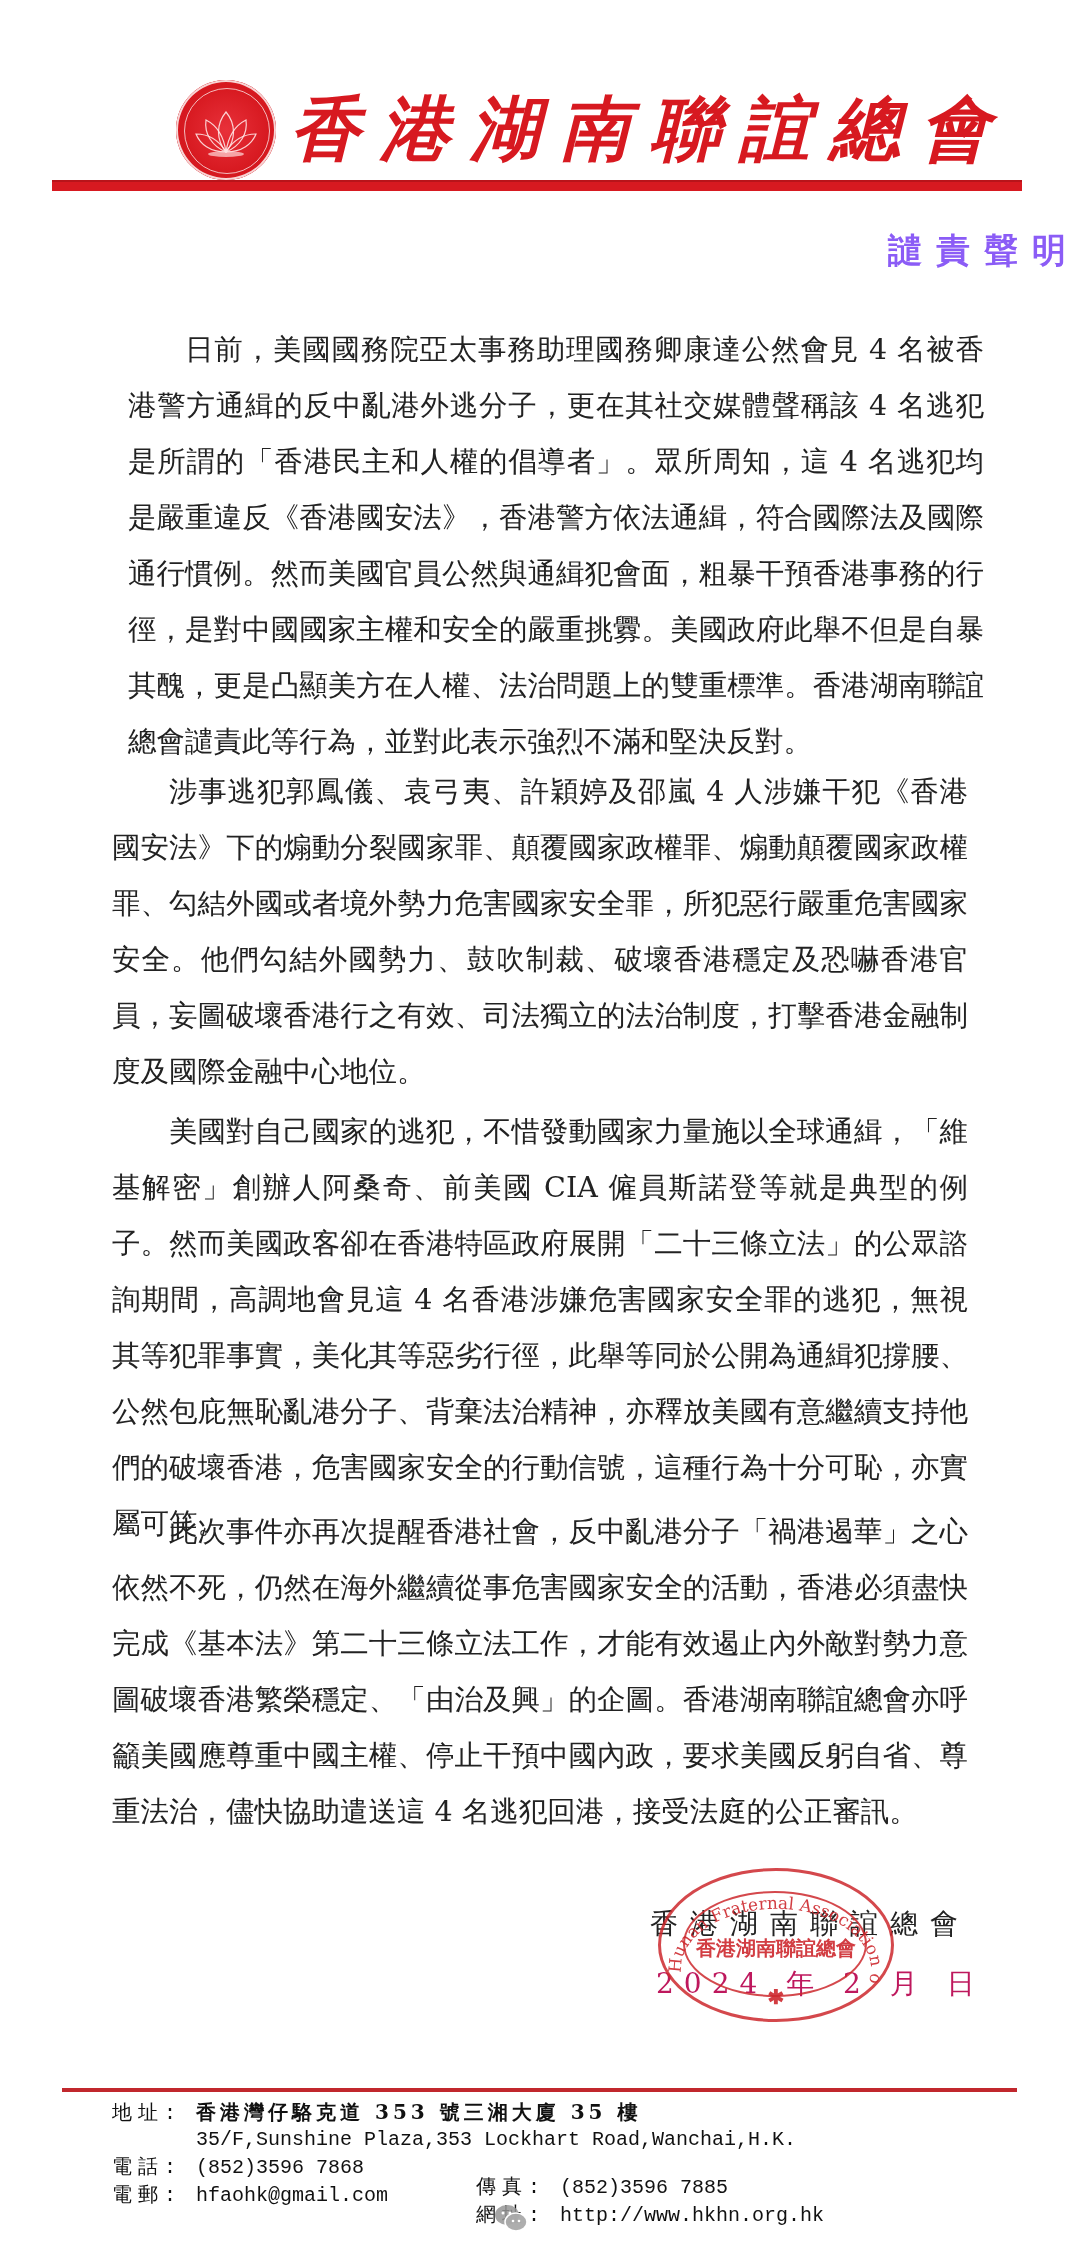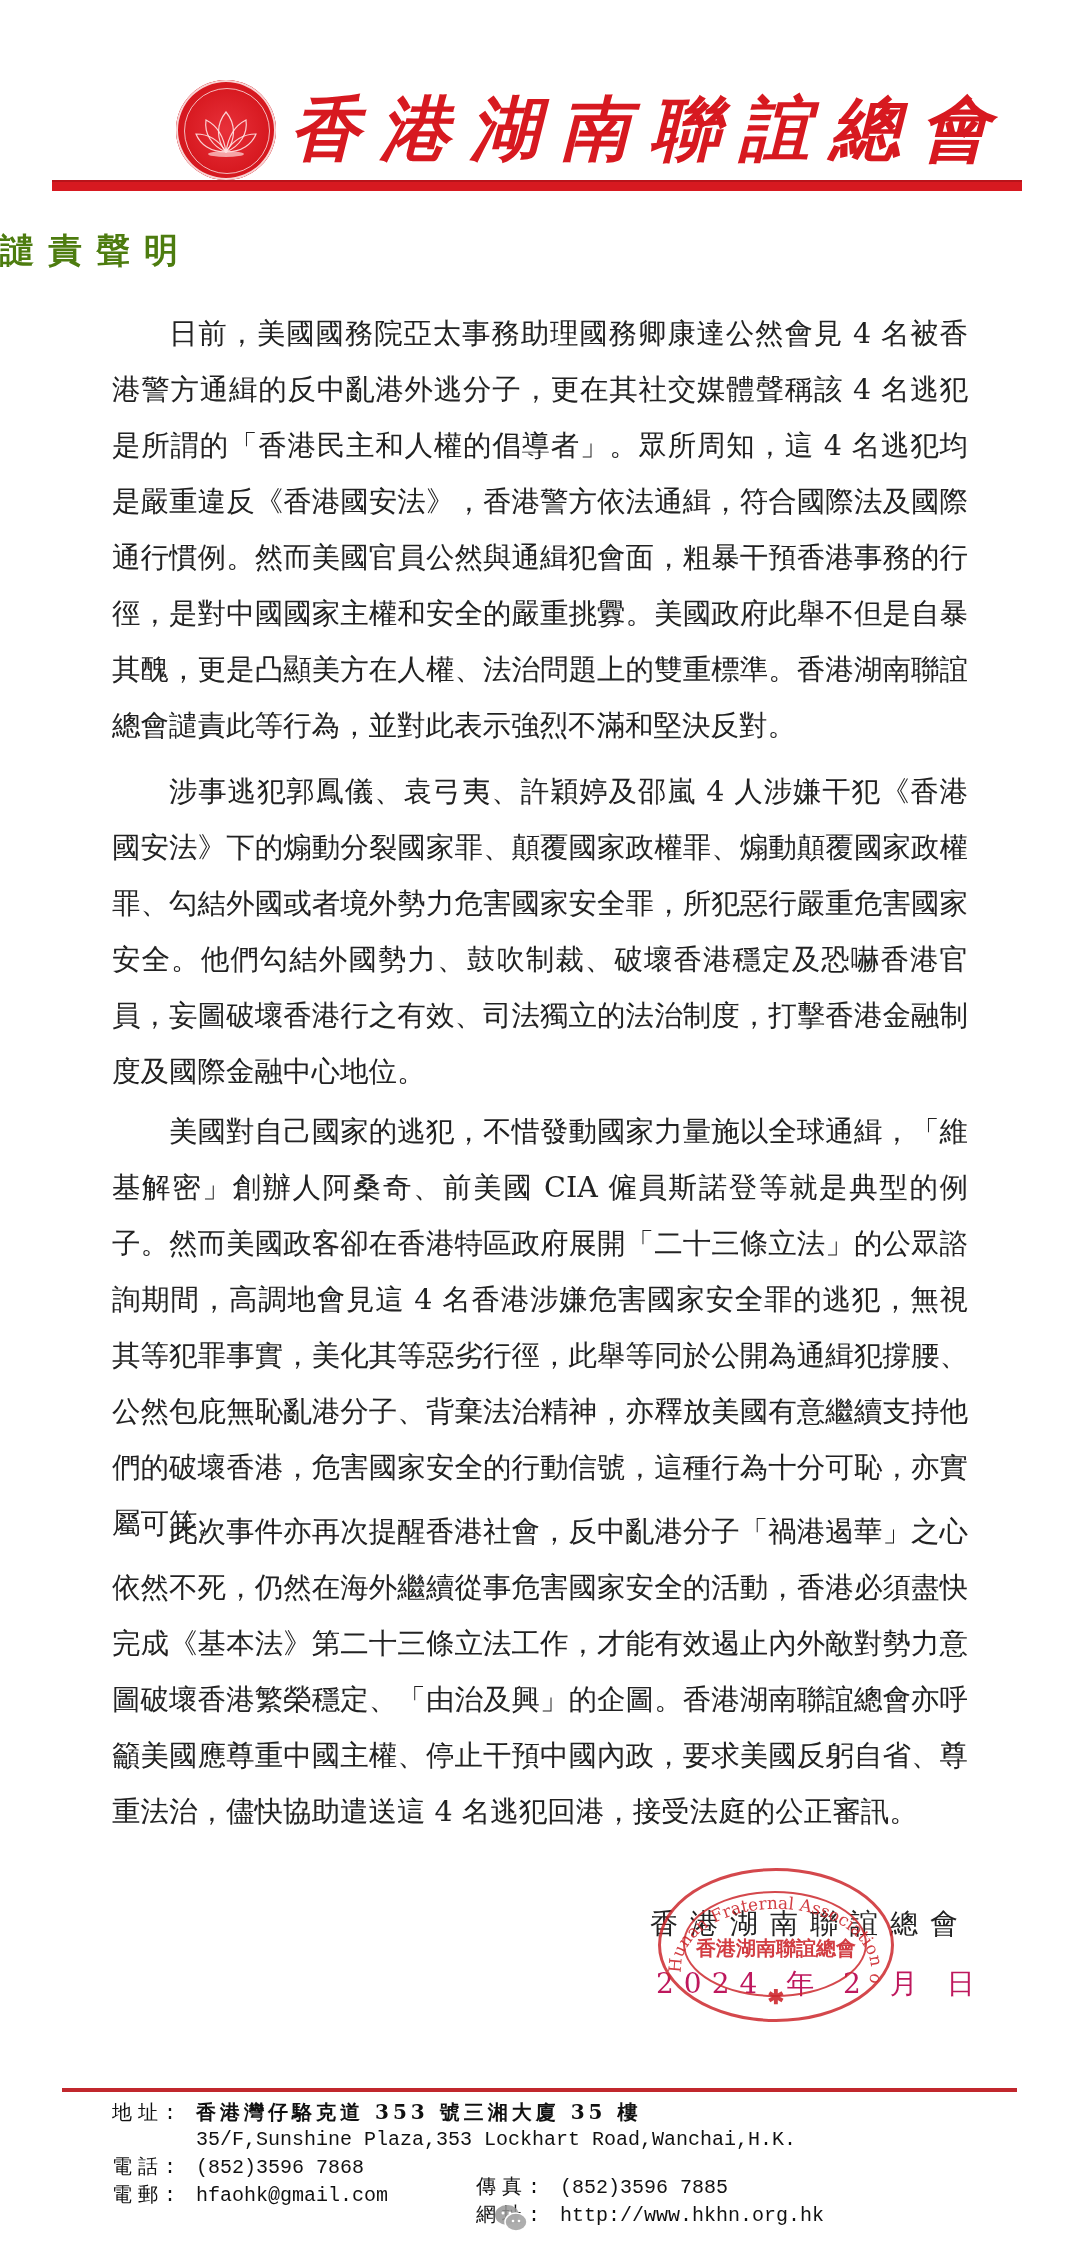--- a/index.html
+++ b/index.html
@@ -21,23 +21,23 @@
   .org-name {
     position: absolute; left: 290px; top: 84px; height: 90px;
     font-family: "DejaVu Serif", serif; font-size: 70px; font-weight: bold; font-style: italic;
     color: #d71920; letter-spacing: 20px; line-height: 90px; white-space: nowrap;
   }
   .header-rule {
     position: absolute; left: 52px; top: 180px; width: 970px; height: 9px;
     background: #d71920; border-top: 2px solid #b8141a;
   }
   .title {
-    position: absolute; left: 0; top: 228px; width: 1080px; text-align: left;
+    position: absolute; left: 0; top: 228px; width: 1080px; text-align: right;
     font-family: "DejaVu Sans", sans-serif; font-weight: bold; font-size: 34px; letter-spacing: 14px;
-    color: #4d7c0f;
+    color: #8b5cf6;
   }
   .body-text {
     position: absolute; left: 112px; width: 856px;
     font-family: "DejaVu Serif", serif; font-size: 28.5px; line-height: 56px;
     text-align: justify; text-indent: 57px; color: #222;
   }
   #p1 { top: 306px; }
   #p2 { top: 764px; }
   #p3 { top: 1104px; }
   #p4 { top: 1504px; }
@@ -99,21 +99,21 @@
       </g>
       <ellipse cx="50" cy="74" rx="18" ry="3" fill="rgba(255,220,220,0.7)"></ellipse>
     </svg>
   </div>
   <div class="org-name">香港湖南聯誼總會</div>
   <div class="header-rule"></div>
 </div>
 
 <div class="title">譴責聲明</div>
 
-<p class="body-text" id="p1" style="margin:0">日前，美國國務院亞太事務助理國務卿康達公然會見 4 名被香港警方通緝的反中亂港外逃分子，更在其社交媒體聲稱該 4 名逃犯是所謂的「香港民主和人權的倡導者」。眾所周知，這 4 名逃犯均是嚴重違反《香港國安法》，香港警方依法通緝，符合國際法及國際通行慣例。然而美國官員公然與通緝犯會面，粗暴干預香港事務的行徑，是對中國國家主權和安全的嚴重挑釁。美國政府此舉不但是自暴其醜，更是凸顯美方在人權、法治問題上的雙重標準。香港湖南聯誼總會譴責此等行為，並對此表示強烈不滿和堅決反對。</p>
+<p class="body-text" id="p1" style="margin:16px">日前，美國國務院亞太事務助理國務卿康達公然會見 4 名被香港警方通緝的反中亂港外逃分子，更在其社交媒體聲稱該 4 名逃犯是所謂的「香港民主和人權的倡導者」。眾所周知，這 4 名逃犯均是嚴重違反《香港國安法》，香港警方依法通緝，符合國際法及國際通行慣例。然而美國官員公然與通緝犯會面，粗暴干預香港事務的行徑，是對中國國家主權和安全的嚴重挑釁。美國政府此舉不但是自暴其醜，更是凸顯美方在人權、法治問題上的雙重標準。香港湖南聯誼總會譴責此等行為，並對此表示強烈不滿和堅決反對。</p>
 <p class="body-text" id="p2" style="margin:0">涉事逃犯郭鳳儀、袁弓夷、許穎婷及邵嵐 4 人涉嫌干犯《香港國安法》下的煽動分裂國家罪、顛覆國家政權罪、煽動顛覆國家政權罪、勾結外國或者境外勢力危害國家安全罪，所犯惡行嚴重危害國家安全。他們勾結外國勢力、鼓吹制裁、破壞香港穩定及恐嚇香港官員，妄圖破壞香港行之有效、司法獨立的法治制度，打擊香港金融制度及國際金融中心地位。</p>
 <p class="body-text" id="p3" style="margin:0">美國對自己國家的逃犯，不惜發動國家力量施以全球通緝，「維基解密」創辦人阿桑奇、前美國 CIA 僱員斯諾登等就是典型的例子。然而美國政客卻在香港特區政府展開「二十三條立法」的公眾諮詢期間，高調地會見這 4 名香港涉嫌危害國家安全罪的逃犯，無視其等犯罪事實，美化其等惡劣行徑，此舉等同於公開為通緝犯撐腰、公然包庇無恥亂港分子、背棄法治精神，亦釋放美國有意繼續支持他們的破壞香港，危害國家安全的行動信號，這種行為十分可恥，亦實屬可笑。</p>
 <p class="body-text" id="p4" style="margin:0">此次事件亦再次提醒香港社會，反中亂港分子「禍港遏華」之心依然不死，仍然在海外繼續從事危害國家安全的活動，香港必須盡快完成《基本法》第二十三條立法工作，才能有效遏止內外敵對勢力意圖破壞香港繁榮穩定、「由治及興」的企圖。香港湖南聯誼總會亦呼籲美國應尊重中國主權、停止干預中國內政，要求美國反躬自省、尊重法治，儘快協助遣送這 4 名逃犯回港，接受法庭的公正審訊。</p>
 
 <div class="sign-block">
   <div class="sign-org">香港湖南聯誼總會</div>
   <div class="sign-date">2024 年 2 月  日</div>
 </div>
 
 <div class="seal">

